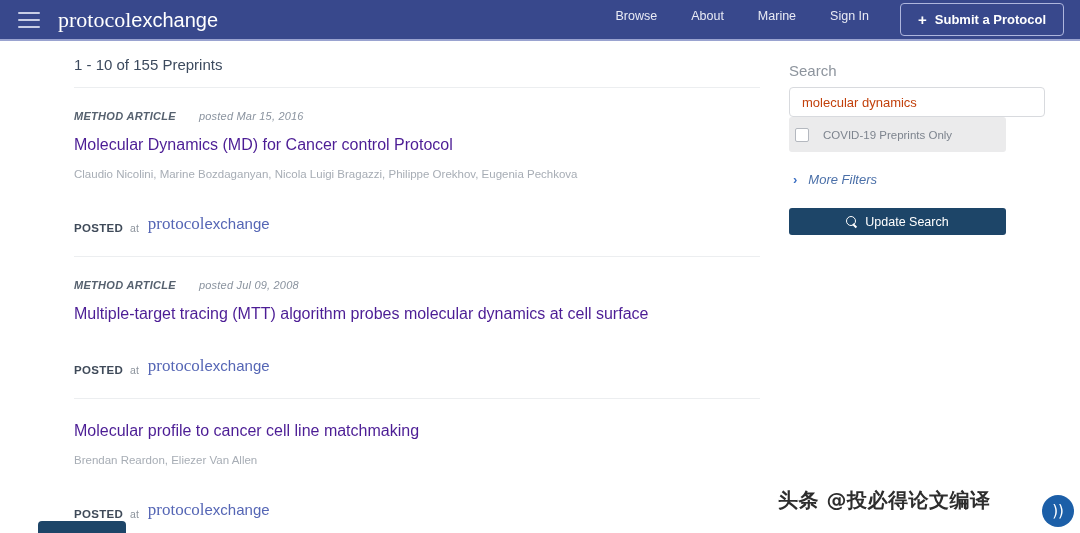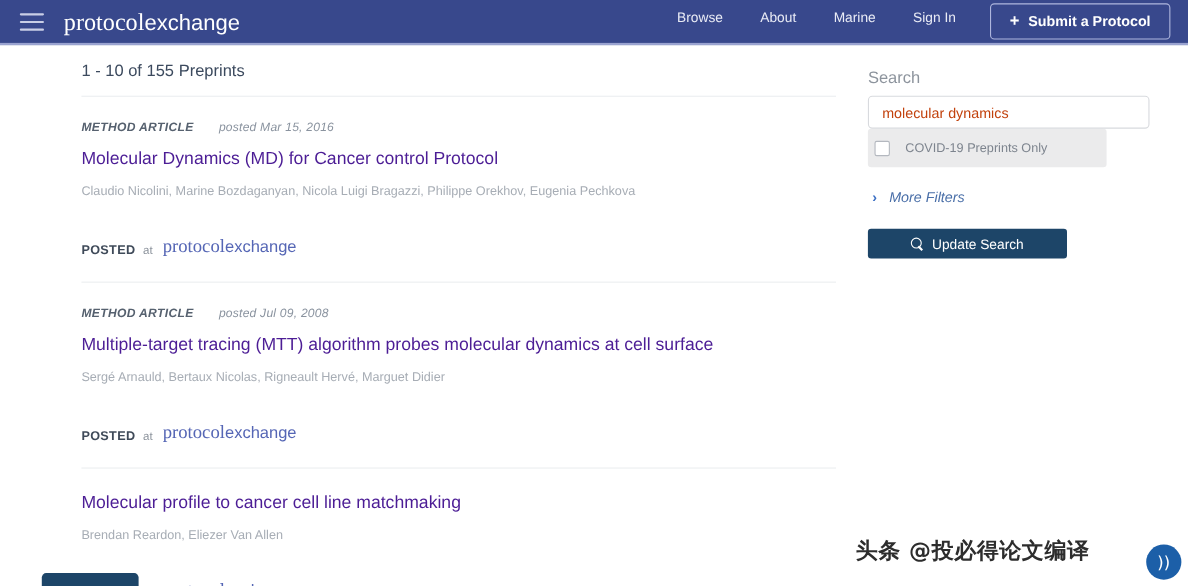--- a/index.html
+++ b/index.html
@@ -248,21 +248,21 @@
     font-weight: bold;
     line-height: 1;
   }
   .more-filters-label {
     font-size: 13px;
     color: #4a6fa8;
     font-style: italic;
   }
   .update-btn {
     margin-top: 21px;
-    width: 181px;
+    width: 217px;
     height: 27px;
     background: #1d4568;
     border: none;
     border-radius: 3px;
     color: #ffffff;
     font-size: 12.5px;
     display: flex;
     align-items: center;
     justify-content: center;
     gap: 8px;
@@ -365,21 +365,20 @@
       <span class="posted-brand"><span class="b-serif">protocol</span><span class="b-sans">exchange</span></span>
     </div>
   </div>
   <div class="divider"></div>
 
   <div class="result-item">
     <div class="meta-line">
       <span class="meta-type">METHOD ARTICLE</span><span class="meta-date">posted Jul 09, 2008</span>
     </div>
     <div class="result-title">Multiple-target tracing (MTT) algorithm probes molecular dynamics at cell surface</div>
-    <div class="result-authors">Sergé Arnauld, Bertaux Nicolas, Rigneault Hervé, Marguet Didier</div>
     <div class="posted-line">
       <span class="posted-label">POSTED</span>
       <span class="posted-at">at</span>
       <span class="posted-brand"><span class="b-serif">protocol</span><span class="b-sans">exchange</span></span>
     </div>
   </div>
   <div class="divider"></div>
 
   <div class="result-item">
     <div class="result-title">Molecular profile to cancer cell line matchmaking</div>

